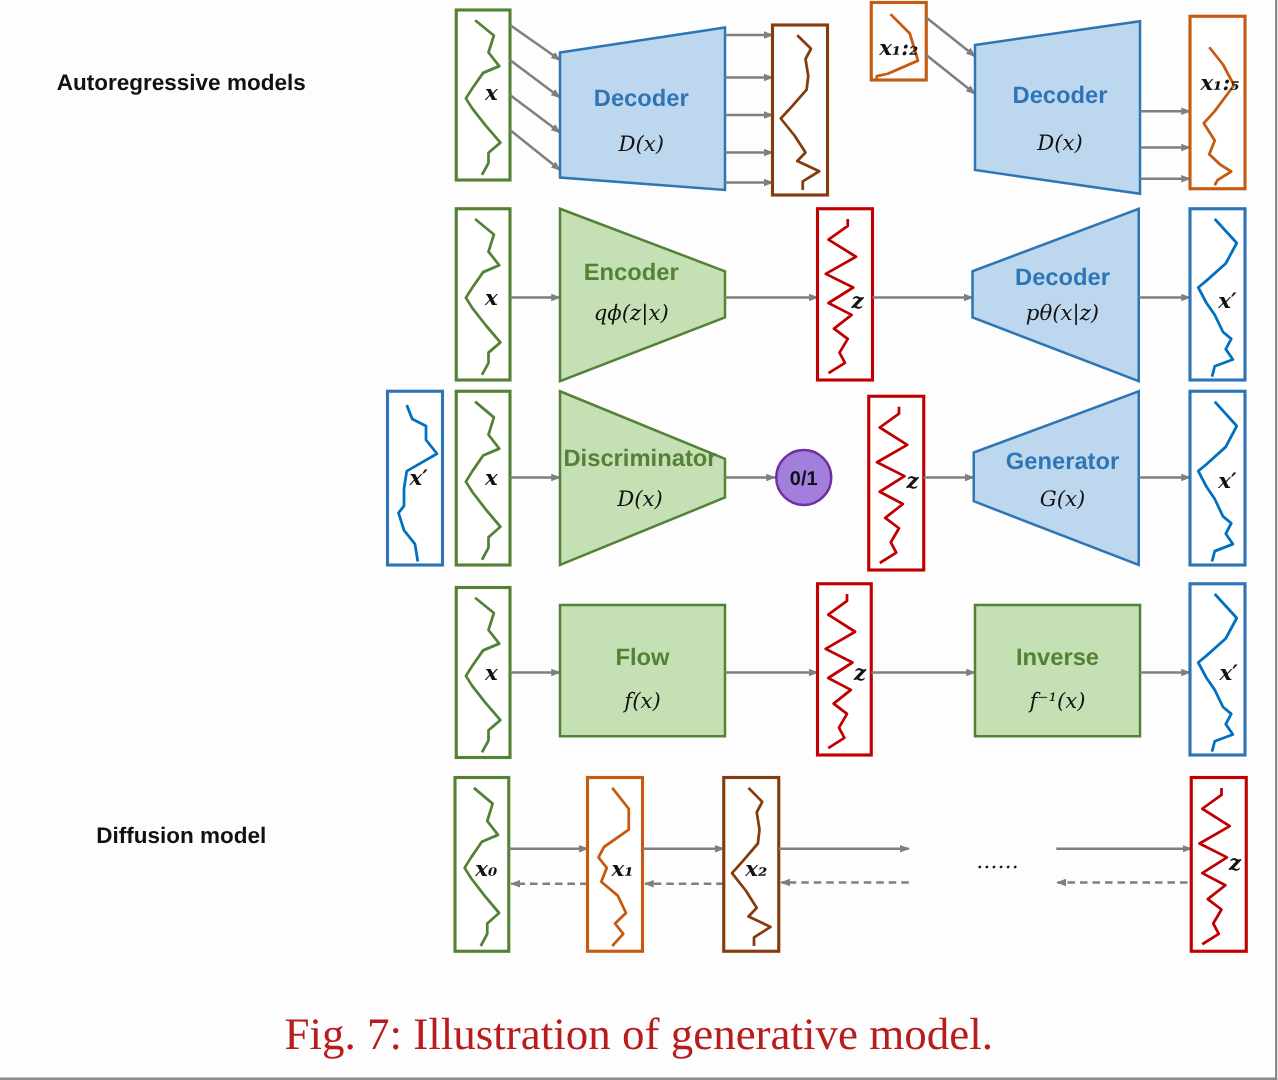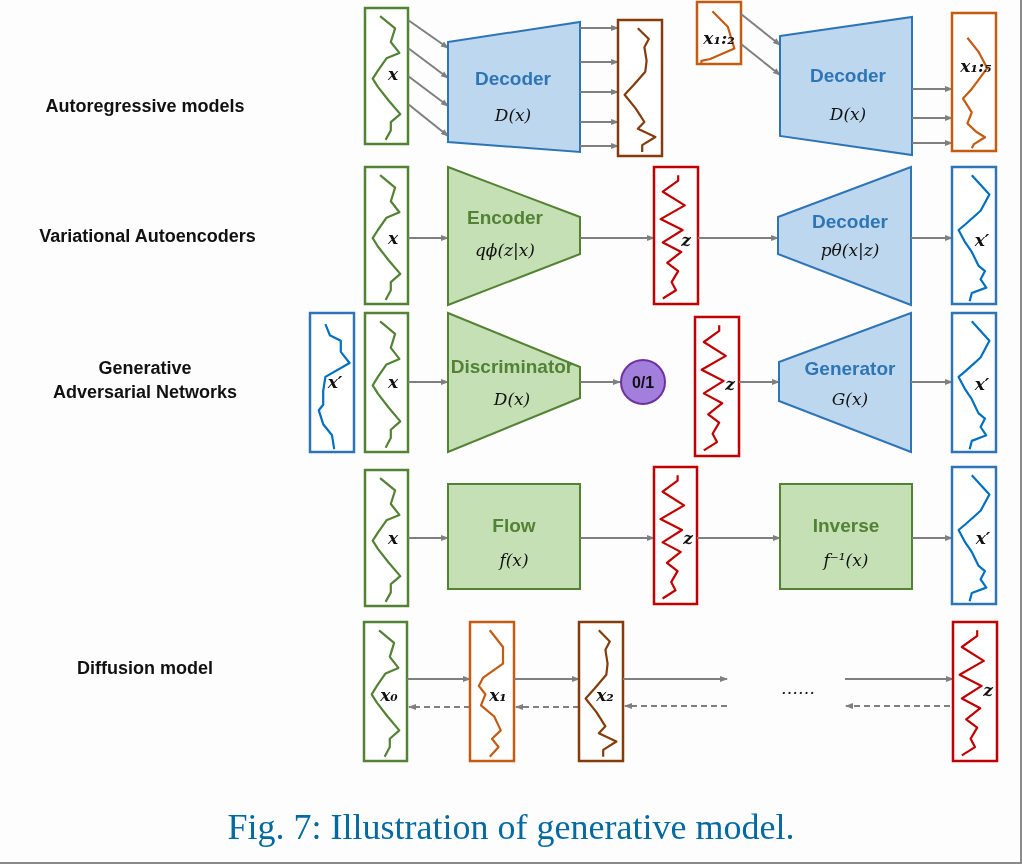--- a/index.html
+++ b/index.html
@@ -2,36 +2,31 @@
 <html><head>
 <meta charset="utf-8">
 <style>
   html, body { margin: 0; padding: 0; background: #ffffff; }
   #page { position: relative; width: 1022px; height: 864px; overflow: hidden; background: #fdfdfd;
           border-right: 2px solid #8a8a8a; border-bottom: 2px solid #8a8a8a; box-sizing: border-box; }
   .row-label { position: absolute; font-family: "Liberation Sans", sans-serif; font-weight: bold; font-size: 18px;
                color: #111; text-align: center; line-height: 24px; }
   #diagram { position: absolute; left: 0; top: 0; }
   .caption { position: absolute; left: 0; width: 1022px; top: 806px; text-align: center;
-             font-family: "Liberation Serif", serif; font-size: 36px; color: #0369a1; }
+             font-family: "Liberation Serif", serif; font-size: 36px; color: #b91c1c; }
   svg text.blk { font-family: "Liberation Sans", sans-serif; font-weight: bold; font-size: 19px; }
   svg text.math { font-family: "DejaVu Serif", serif; font-style: italic; font-size: 17px; fill: #111; }
   svg text.mathb { font-family: "DejaVu Serif", serif; font-style: italic; font-weight: bold; font-size: 17px; fill: #111; }
   svg text.node { font-family: "Liberation Sans", sans-serif; font-weight: bold; font-size: 16px; fill: #111; }
 </style>
 </head>
 <body>
 
 <div id="page">
-  <div class="row-label" style="left:20px; top:54px; width:250px;margin-top:40px;">Autoregressive models</div>
-  <div class="row-label" style="left:10px; top:224px; width:275px;">Variational Autoencoders</div>
-  <div class="row-label" style="left:20px; top:356px; width:250px;">
-    <div>Generative</div>
-    <div>Adversarial Networks</div>
-  </div>
+  <div class="row-label" style="left:20px; top:54px; width:250px;">Autoregressive models</div>
   <div class="row-label" style="left:20px; top:656px; width:250px;">Diffusion model</div>
 
   <svg id="diagram" width="1022" height="800" viewBox="0 0 1022 800">
     <defs>
       <marker id="ah" markerWidth="8" markerHeight="8" refX="7" refY="4" orient="auto" markerUnits="userSpaceOnUse">
         <path d="M0,1 L8,4 L0,7 Z" fill="#7f7f7f"></path>
       </marker>
     </defs>
   <g>
         <rect x="365" y="8" width="43" height="136" fill="#ffffff" stroke="#548235" stroke-width="2.5"></rect>

